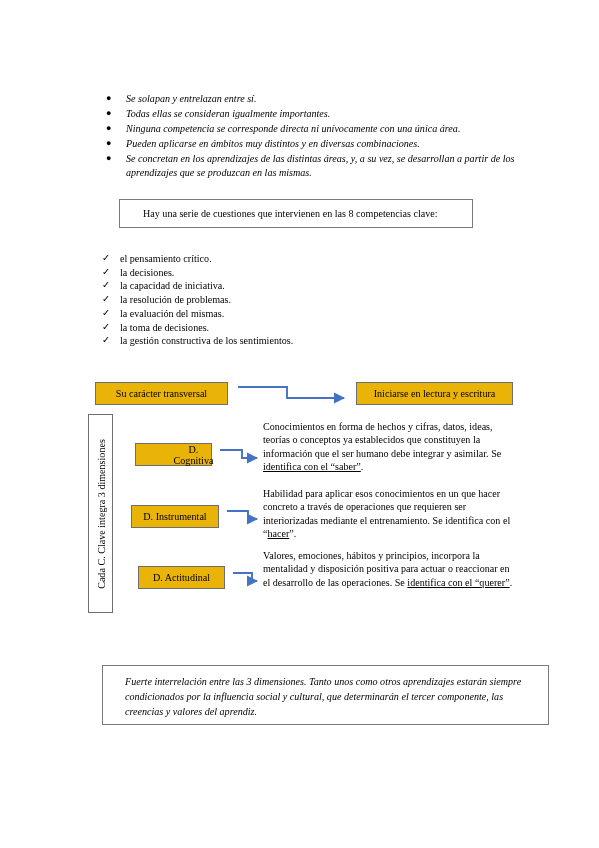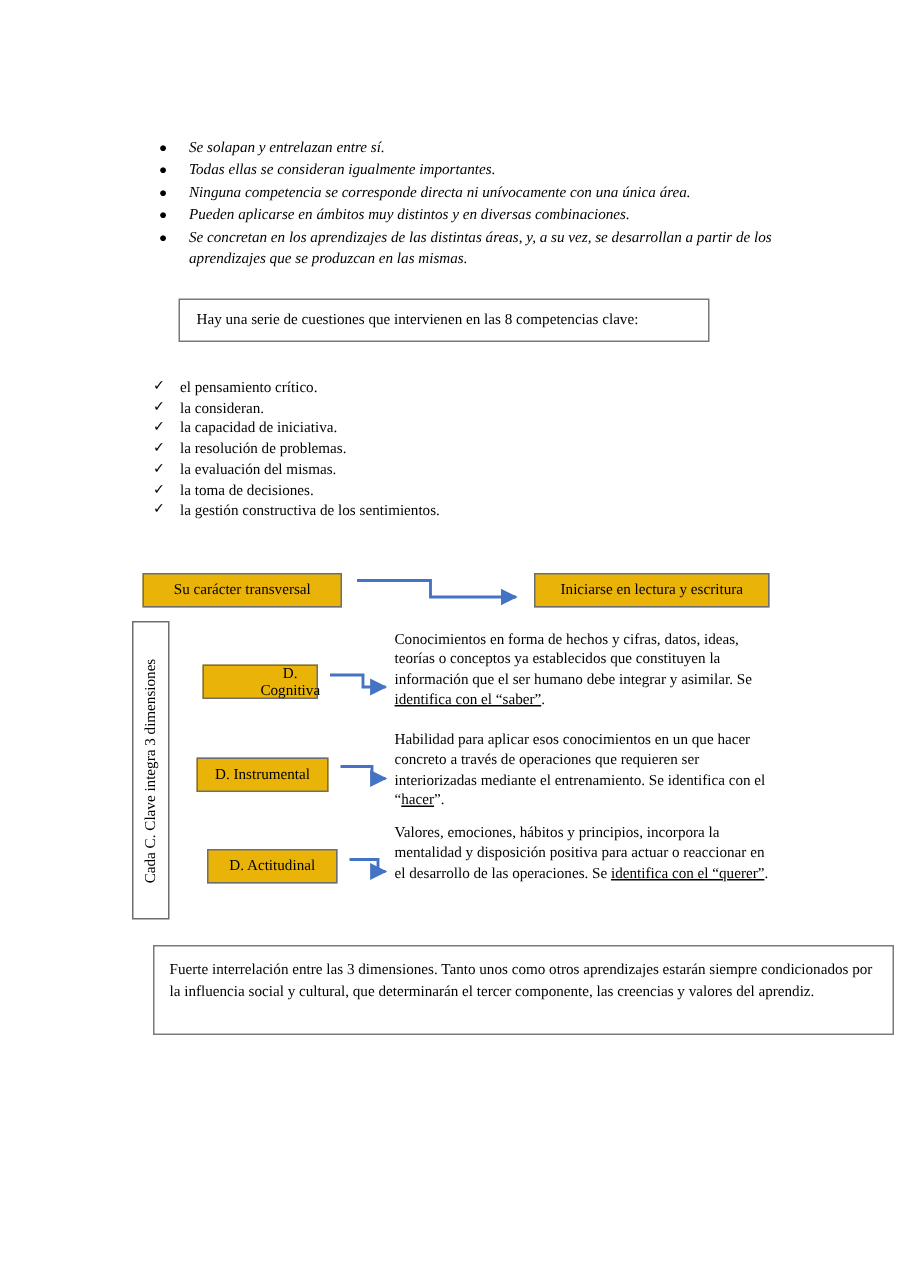--- a/index.html
+++ b/index.html
@@ -58,20 +58,21 @@
     text-align: left;
     font-style: italic;
   }
 
   
   .framed {
     position: absolute;
     border: 1px solid #7a7a7a;
     background: #ffffff;
     box-sizing: border-box;
+    padding-left: 12px;
   }
   .box-8comp {
     left: 119px;
     top: 199px;
     width: 354px;
     height: 29px;
   }
   .box-8comp .inner {
     font-size: 10.1px;
     line-height: 27px;
@@ -175,23 +176,24 @@
     line-height: 13.3px;
     text-align: left;
   }
   .para-cognitiva   { left: 263px; top: 420px; width: 252px; }
   .para-instrumental{ left: 263px; top: 487px; width: 257px; }
   .para-actitudinal { left: 263px; top: 549px; width: 254px; }
   .para u { text-decoration: underline; }
 
   .box-final {
     left: 102px;
-    top: 630px;
-    width: 494px;
+    top: 665px;
+    width: 447px;
     height: 60px;
+    font-style: italic;
   }
   .box-final .inner {
     font-size: 10.1px;
     line-height: 15.2px;
     padding: 8px 10px 0 10px;
     text-align: left;
   }
 
   svg.arrow-layer {
     position: absolute;
@@ -235,21 +237,21 @@
     <div class="inner">Hay una serie de cuestiones que intervienen en las 8 competencias clave:</div>
   </div>
 
   <div class="check-list">
     <div class="check-row">
       <span class="check-mark">✓</span>
       <span class="check-text">el pensamiento crítico.</span>
     </div>
     <div class="check-row">
       <span class="check-mark">✓</span>
-      <span class="check-text">la consideran.</span>
+      <span class="check-text">la decisiones.</span>
     </div>
     <div class="check-row">
       <span class="check-mark">✓</span>
       <span class="check-text">la capacidad de iniciativa.</span>
     </div>
     <div class="check-row">
       <span class="check-mark">✓</span>
       <span class="check-text">la resolución de problemas.</span>
     </div>
     <div class="check-row">

